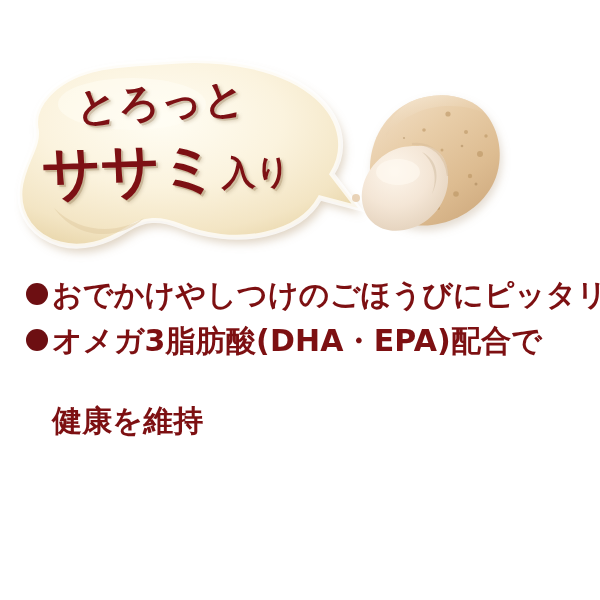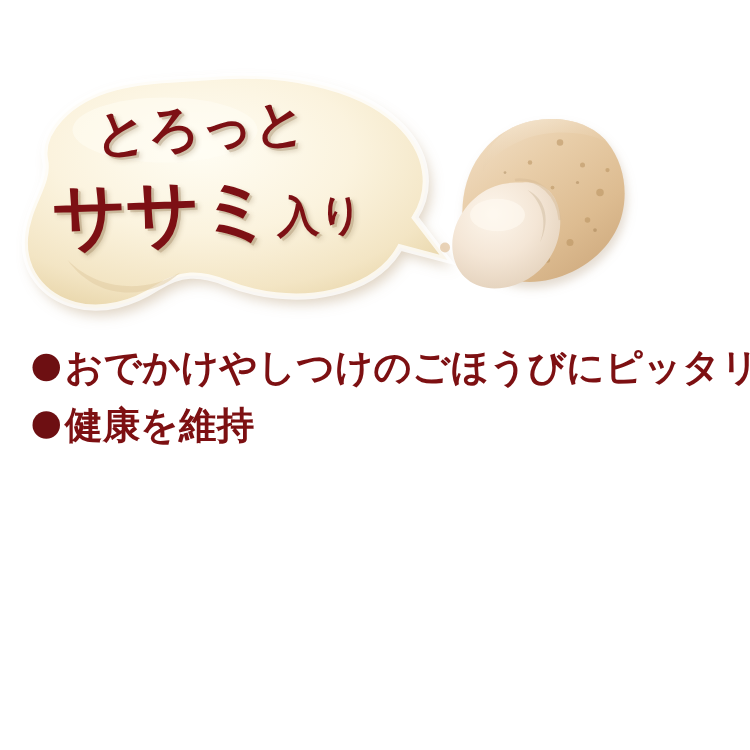--- a/index.html
+++ b/index.html
@@ -128,20 +128,21 @@
   .b-line {
     color: #7d1012;
     font-weight: 700;
     font-size: 30px;
     line-height: 1.33;
     white-space: nowrap;
     letter-spacing: 0.005em;
   }
   .b-line.sub {
     margin-left: 0;
+    margin-top: 40px;
   }
 </style>
 </head>
 <body>
 
 <div id="promo-card">
 
   <div id="bubble-wrap">
     <svg id="bubble-svg" viewBox="0 0 350 205">
       <defs>
@@ -283,20 +284,21 @@
         <div class="bullet-lines">
           <div class="b-line">おでかけやしつけのごほうびにピッタリ!</div>
         </div>
       </div>
     </div>
 
     <div class="bullet-item">
       <div class="bullet-row">
         <span class="bullet-dot"></span>
         <div class="bullet-lines">
+          <div class="b-line">オメガ3脂肪酸(DHA・EPA)配合で</div>
           <div class="b-line sub">健康を維持</div>
         </div>
       </div>
     </div>
 
 
   </div>
 </div>
 
 </body></html>

